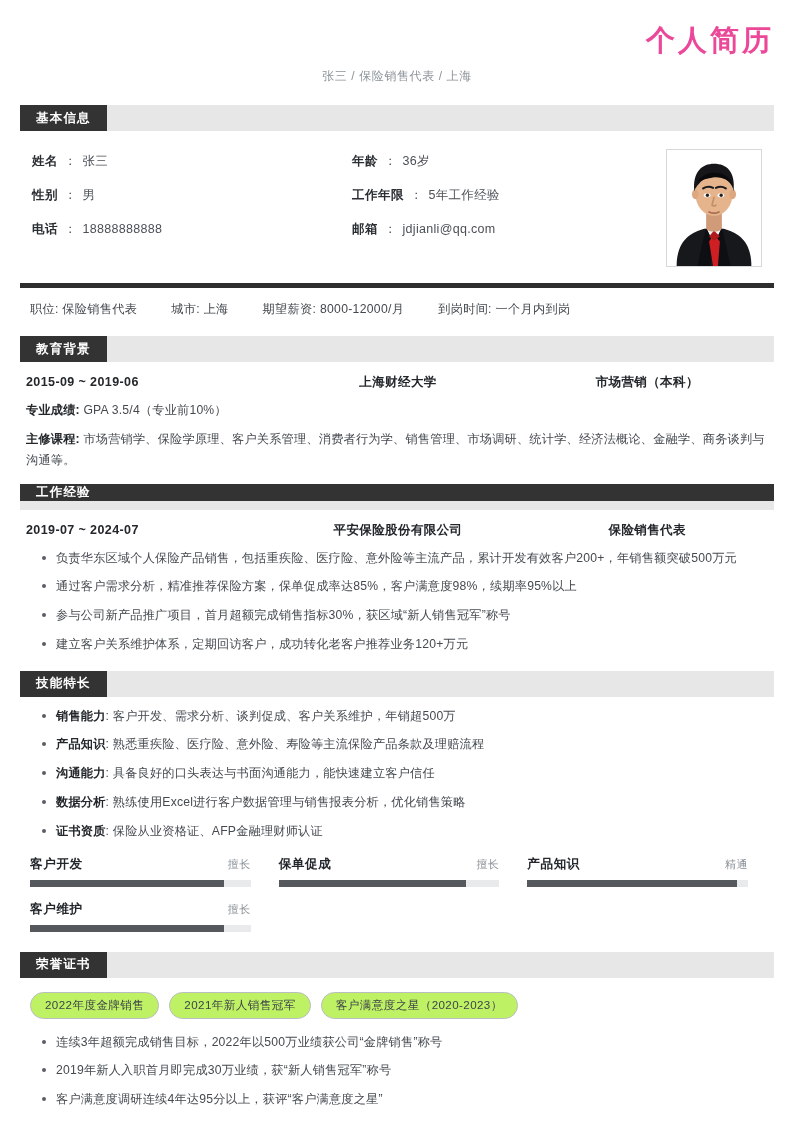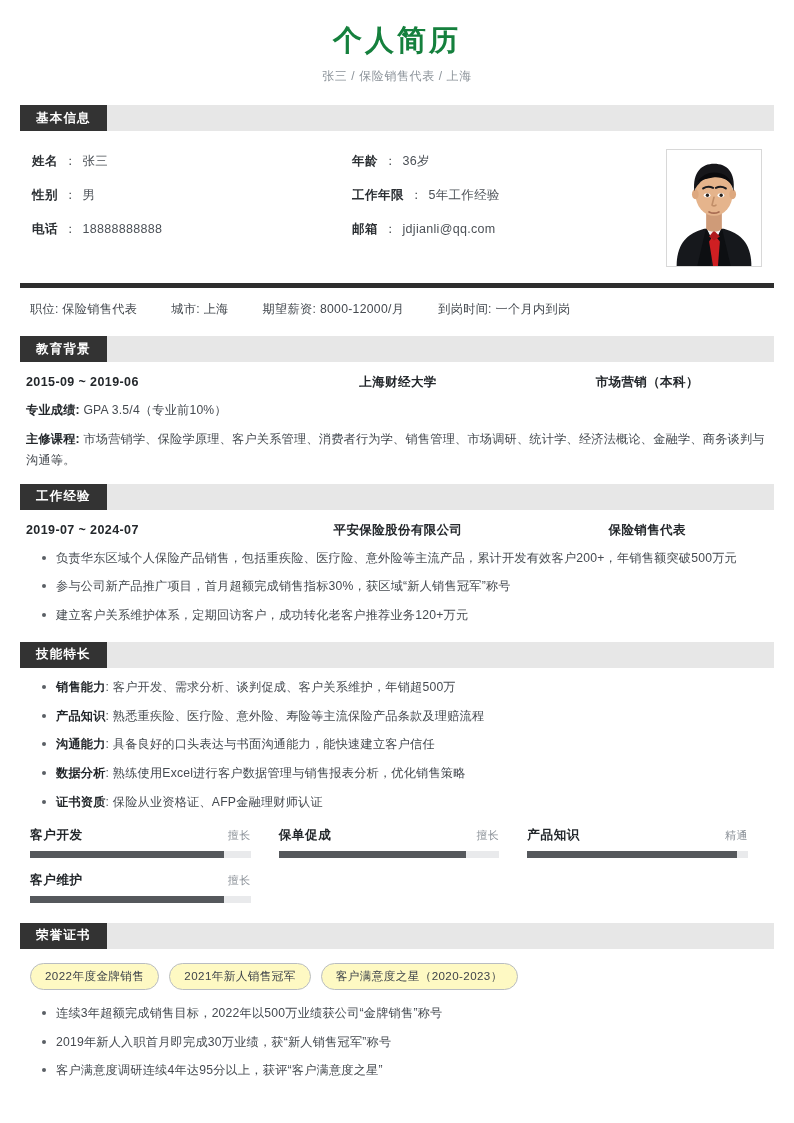--- a/index.html
+++ b/index.html
@@ -20,23 +20,24 @@
   .sheet { padding: 0 20px; }
 
   
   .header {
     text-align: center;
     padding: 22px 0 14px 0;
   }
   .resume-title {
     font-size: 29px;
     font-weight: 700;
-    color: #15803d;
+    color: #ec4899;
     letter-spacing: 3px;
     line-height: 1.25;
+    text-align: right;
   }
   .resume-subtitle {
     margin-top: 10px;
     font-size: 12px;
     color: #8d949b;
     letter-spacing: 0.6px;
   }
 
   
   .section-head {
@@ -212,21 +213,21 @@
     gap: 10px;
     padding: 14px 6px 4px 10px;
   }
   .pill {
     border: 1px solid #b9bdc2;
     border-radius: 14px;
     padding: 5px 14px;
     font-size: 11.6px;
     color: #3f444a;
     letter-spacing: 0.4px;
-    background: #fef9c3;
+    background: #bef264;
     white-space: nowrap;
   }
 </style>
 </head>
 <body>
 
 <div class="page">
   <div class="sheet">
 
     <div class="header">
@@ -332,31 +333,32 @@
     </div>
     <div class="detail-line">
       <b>专业成绩:</b>
       <span>GPA 3.5/4（专业前10%）</span>
     </div>
     <div class="detail-line">
       <b>主修课程:</b>
       <span>市场营销学、保险学原理、客户关系管理、消费者行为学、销售管理、市场调研、统计学、经济法概论、金融学、商务谈判与沟通等。</span>
     </div>
 
-    <div class="section-head" style="margin-top:14px;">
+    <div class="section-head" style="margin-top:14px;flex-direction:column;">
       <div class="tab">工作经验</div>
       <div class="rest"></div>
     </div>
     <div class="entry-head">
       <span class="left">2019-07 ~ 2024-07</span>
       <span class="mid">平安保险股份有限公司</span>
       <span class="right">保险销售代表</span>
     </div>
     <ul class="bullets">
       <li>负责华东区域个人保险产品销售，包括重疾险、医疗险、意外险等主流产品，累计开发有效客户200+，年销售额突破500万元</li>
+      <li>通过客户需求分析，精准推荐保险方案，保单促成率达85%，客户满意度98%，续期率95%以上</li>
       <li>参与公司新产品推广项目，首月超额完成销售指标30%，获区域“新人销售冠军”称号</li>
       <li>建立客户关系维护体系，定期回访客户，成功转化老客户推荐业务120+万元</li>
     </ul>
 
     <div class="section-head" style="margin-top:12px;">
       <div class="tab">技能特长</div>
       <div class="rest"></div>
     </div>
     <ul class="bullets">
       <li>

